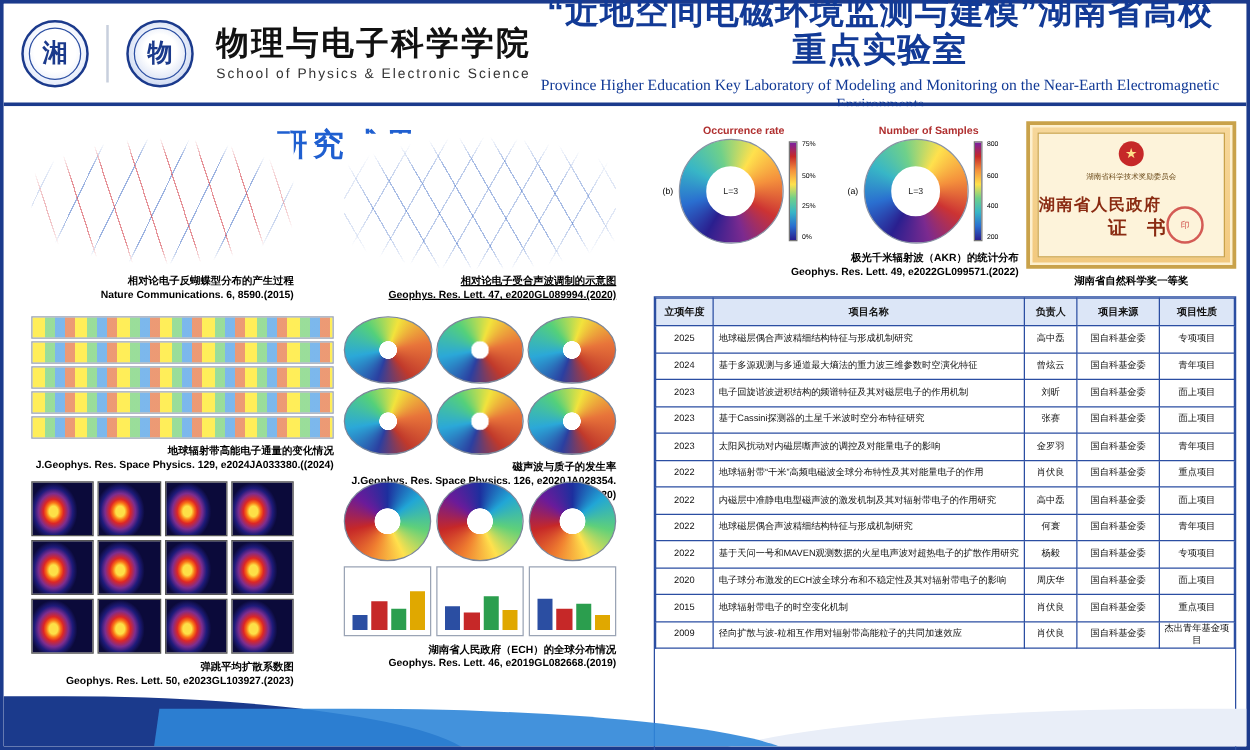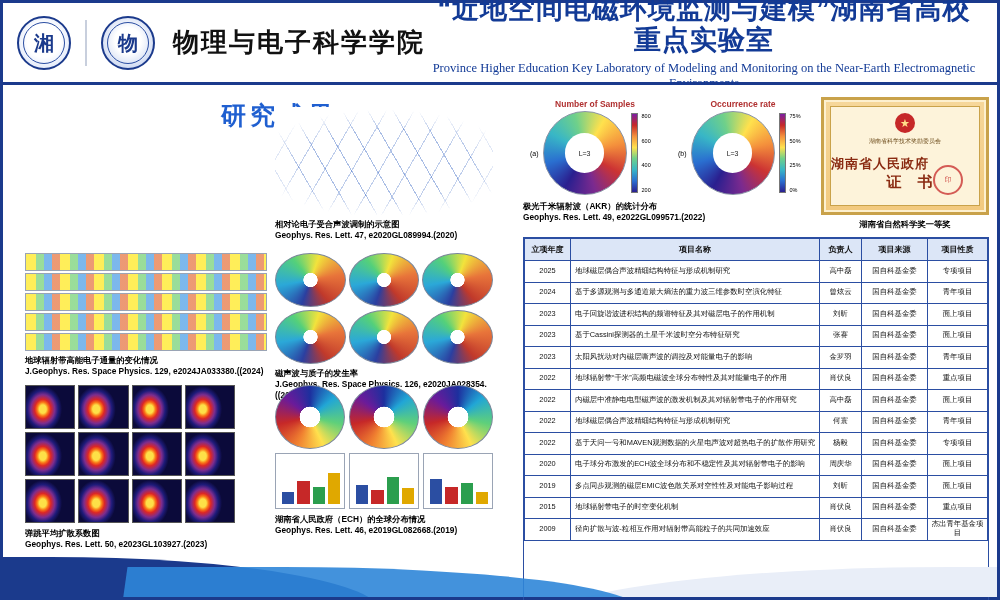--- a/index.html
+++ b/index.html
@@ -53,21 +53,21 @@
   
   .body-area {
     position:absolute; left:0; top:82px; right:0; bottom:0;
     background:#ffffff;
   }
   .section-title {
     position:absolute; left:218px; top:14px;
     font-size:25px; font-weight:bold; color:#1f5fd0; letter-spacing:4px;
   }
   .caption {
-    font-size:8.3px; color:#000; line-height:1.35; font-weight:bold;
+    font-size:8.3px; color:#000; line-height:1.35; font-weight:bold;text-align:right;
   }
   .fig { position:absolute; }
   .fig .panel {
     background:#ffffff; border:0; overflow:hidden; position:relative;
   }
   
   .sci1 {
     background:
       radial-gradient(circle at 35% 45%, #3a3a3a 0 7%, rgba(0,0,0,0) 8%),
       radial-gradient(ellipse 60% 36% at 45% 48%, rgba(120,190,235,.55) 0 55%, rgba(255,255,255,0) 60%),
@@ -217,34 +217,42 @@
         <div class="ring"></div>
         <div class="glyph">湘</div>
       </div>
       <div class="divider-v"></div>
       <div class="seal dark">
         <div class="ring"></div>
         <div class="glyph">物</div>
       </div>
       <div class="school-block">
         <div class="school-cn">物理与电子科学学院</div>
+        <div class="school-en">School  of  Physics &amp; Electronic  Science</div>
       </div>
     </div>
     <div class="title-block">
       <div class="title-cn">“近地空间电磁环境监测与建模”湖南省高校重点实验室</div>
       <div class="title-en">Province Higher Education Key Laboratory of Modeling and Monitoring on the Near-Earth Electromagnetic Environments</div>
     </div>
   </div>
 
   <div class="body-area">
 
     <div class="section-title">研究成果</div>
 
-
-    <div class="fig" style="left:272px; top:22px; width:218px;">
+    <div class="fig" style="left:22px; top:22px; width:210px;">
+      <div class="panel sci1" style="height:108px;"></div>
+      <div class="caption" style="margin-top:4px;">
+        <div>相对论电子反蝴蝶型分布的产生过程</div>
+        <div>Nature Communications. 6, 8590.(2015)</div>
+      </div>
+    </div>
+
+    <div class="fig" style="left:272px; top:22px; width:218px;text-decoration:underline;">
       <div class="panel sci-diagram" style="height:108px;"></div>
       <div class="caption" style="margin-top:4px;">
         <div>相对论电子受合声波调制的示意图</div>
         <div>Geophys. Res. Lett. 47, e2020GL089994.(2020)</div>
       </div>
     </div>
 
     <div class="fig" style="left:22px; top:168px; width:242px;">
       <div class="spectro-rows">
         <div class="spectro"></div>
@@ -327,51 +335,51 @@
       </div>
       <div class="caption" style="margin-top:5px;">
         <div>湖南省人民政府（ECH）的全球分布情况</div>
         <div>Geophys. Res. Lett. 46,  e2019GL082668.(2019)</div>
       </div>
     </div>
 
     <div class="akr">
       <div style="display:flex; gap:18px; justify-content:center;">
         <div style="width:130px;">
+          <div class="akr-label">Occurrence rate</div>
+          <div style="display:flex; align-items:center; gap:4px; margin-top:2px;">
+            <div style="font-size:7px;">(b)</div>
+            <div class="akr-donut">
+              <div class="c">L=3</div>
+            </div>
+            <div class="cbar"></div>
+            <div style="display:flex; flex-direction:column; justify-content:space-between; height:80px; font-size:5.5px;">
+              <span>75%</span>
+              <span>50%</span>
+              <span>25%</span>
+              <span>0%</span>
+            </div>
+          </div>
+        </div>
+        <div style="width:130px;">
           <div class="akr-label">Number of Samples</div>
           <div style="display:flex; align-items:center; gap:4px; margin-top:2px;">
             <div style="font-size:7px;">(a)</div>
             <div class="akr-donut">
               <div class="c">L=3</div>
             </div>
             <div class="cbar"></div>
             <div style="display:flex; flex-direction:column; justify-content:space-between; height:80px; font-size:5.5px;">
               <span>800</span>
               <span>600</span>
               <span>400</span>
               <span>200</span>
             </div>
           </div>
         </div>
-        <div style="width:130px;">
-          <div class="akr-label">Occurrence rate</div>
-          <div style="display:flex; align-items:center; gap:4px; margin-top:2px;">
-            <div style="font-size:7px;">(b)</div>
-            <div class="akr-donut">
-              <div class="c">L=3</div>
-            </div>
-            <div class="cbar"></div>
-            <div style="display:flex; flex-direction:column; justify-content:space-between; height:80px; font-size:5.5px;">
-              <span>75%</span>
-              <span>50%</span>
-              <span>25%</span>
-              <span>0%</span>
-            </div>
-          </div>
-        </div>
       </div>
       <div class="caption" style="margin-top:6px;">
         <div>极光千米辐射波（AKR）的统计分布</div>
         <div>Geophys. Res. Lett. 49, e2022GL099571.(2022)</div>
       </div>
     </div>
 
     <div class="cert">
       <div class="inner">
         <div class="emblem">★</div>
@@ -459,27 +467,20 @@
             <td>专项项目</td>
           </tr>
           <tr>
             <td>2020</td>
             <td class="name">电子球分布激发的ECH波全球分布和不稳定性及其对辐射带电子的影响</td>
             <td>周庆华</td>
             <td>国自科基金委</td>
             <td>面上项目</td>
           </tr>
           <tr>
-            <td>2019</td>
-            <td class="name">多点同步观测的磁层EMIC波色散关系对空性性及对能电子影响过程</td>
-            <td>刘昕</td>
-            <td>国自科基金委</td>
-            <td>面上项目</td>
-          </tr>
-          <tr>
             <td>2015</td>
             <td class="name">地球辐射带电子的时空变化机制</td>
             <td>肖伏良</td>
             <td>国自科基金委</td>
             <td>重点项目</td>
           </tr>
           <tr>
             <td>2009</td>
             <td class="name">径向扩散与波-粒相互作用对辐射带高能粒子的共同加速效应</td>
             <td>肖伏良</td>

